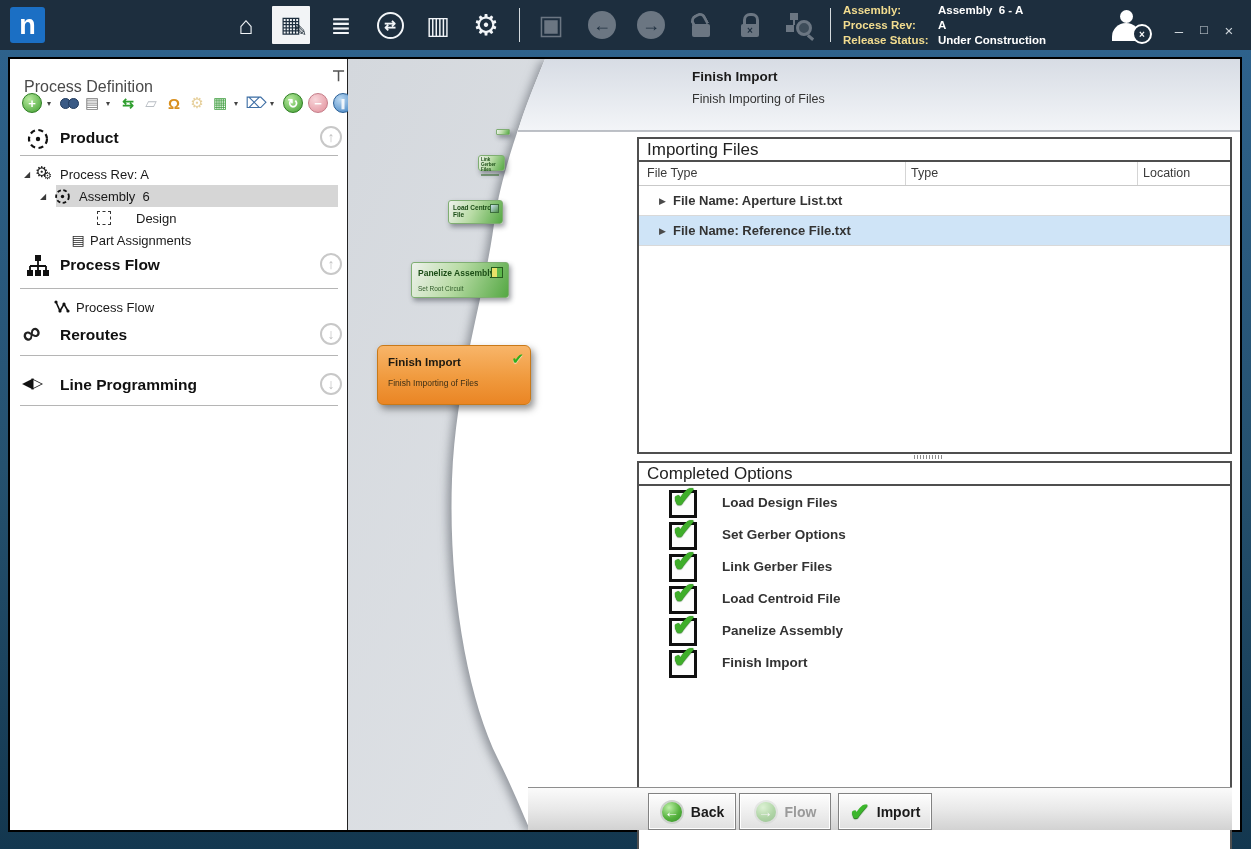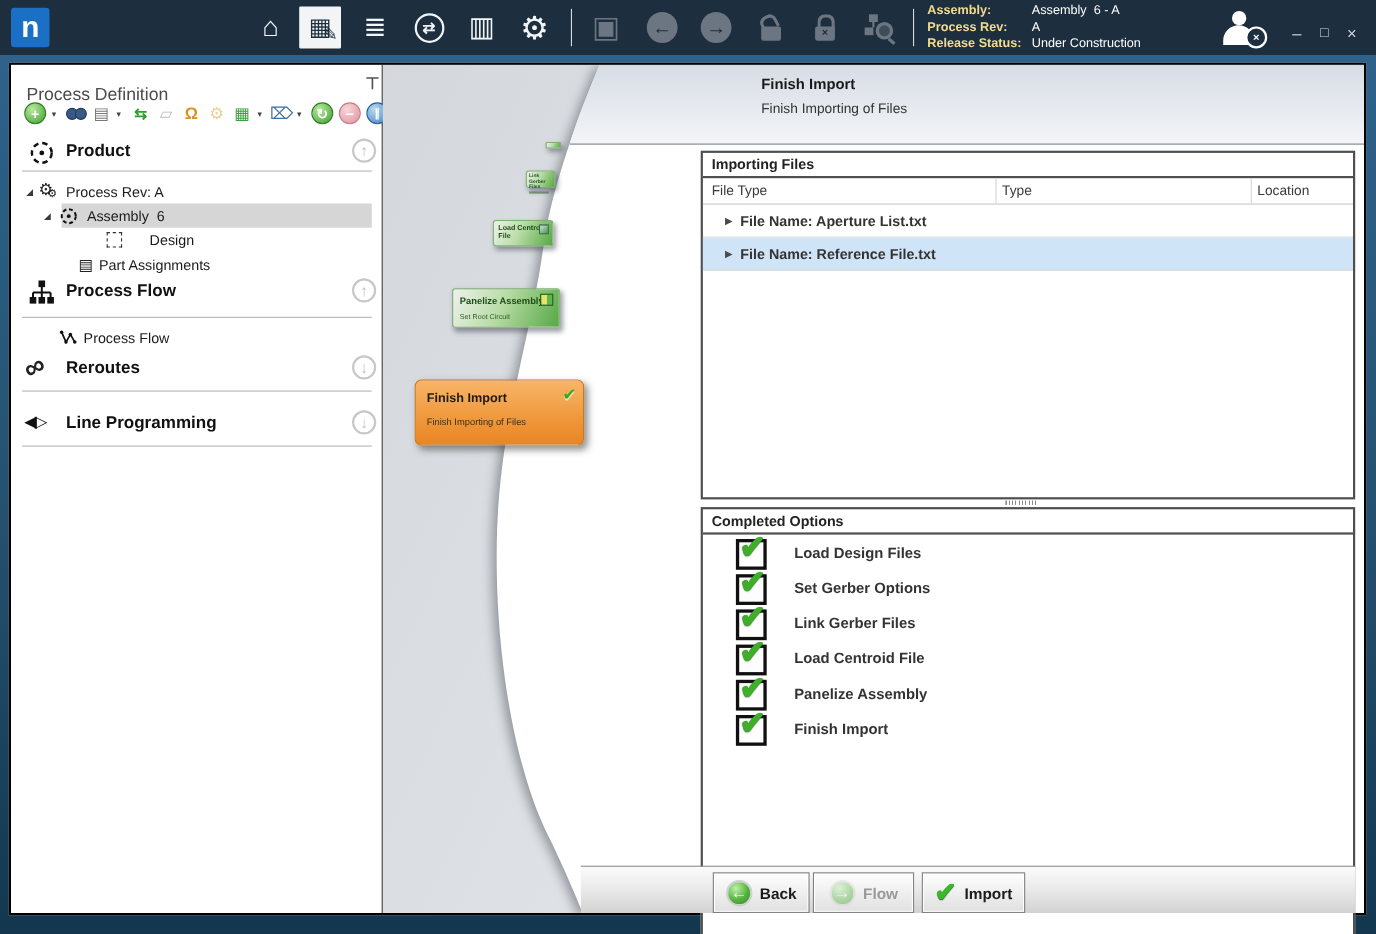--- a/index.html
+++ b/index.html
@@ -27,21 +27,21 @@
   .lock-shackle{position:absolute;top:1px;left:4px;width:10px;height:11px;border:3px solid #6b7682;border-bottom:none;
     border-radius:7px 7px 0 0;}
   .shackle-open{transform:rotate(-28deg) translate(-3px,-1px);}
   .flowsearch{position:relative;width:26px;height:28px;}
   .fs-rect{position:absolute;background:#6b7682;}
   .fs-lens{position:absolute;right:0;bottom:3px;width:10px;height:10px;border:3px solid #6b7682;border-radius:50%;background:rgba(255,255,255,.15);}
   .fs-stem{position:absolute;right:-2px;bottom:0;width:7px;height:3px;background:#6b7682;transform:rotate(40deg);}
   #asm-info{position:absolute;left:843px;top:3px;font-size:11.5px;line-height:15px;}
   .info-row{display:flex;}
   .info-label{min-width:95px;font-weight:bold;color:#f2dc8f;}
-  .info-value{color:#ffffff;}
+  .info-value{color:#ffffff;font-weight:bold;}
   .userwrap{position:absolute;left:1108px;top:8px;width:40px;height:36px;}
   .user-head{position:absolute;left:12px;top:2px;width:13px;height:13px;border-radius:50%;background:#fff;}
   .user-body{position:absolute;left:4px;top:15px;width:28px;height:18px;border-radius:14px 14px 0 0;background:#fff;}
   .user-badge{position:absolute;right:-4px;bottom:0;width:16px;height:16px;border-radius:50%;background:#1d2e3e;border:2px solid #fff;
     color:#fff;font-size:10px;font-weight:bold;display:flex;align-items:center;justify-content:center;}
   .winbtn{position:absolute;top:22px;color:#cfd6dc;font-size:15px;width:22px;text-align:center;}
   .winbtn.max{font-size:13px;}
   
   #content{position:absolute;left:8px;top:57px;width:1234px;height:775px;border:2px solid #000;background:#fff;box-sizing:border-box;}
   
@@ -95,21 +95,21 @@
     border:1px solid #c97918;border-radius:6px;box-shadow:3px 4px 7px rgba(40,40,40,.5);}
   .node-finish .nt{color:#1f1a10;font-size:11.5px;}
   .node-finish .ns{color:#3c2f16;font-size:8.5px;}
   .ncheck{position:absolute;right:6px;top:4px;font-size:15px;color:#2fae1d;text-shadow:0 1px 1px rgba(255,255,255,.7);}
   .pan-ico{position:absolute;right:5px;top:4px;width:10px;height:9px;border:1px solid #265c1e;
     background:linear-gradient(90deg,#e8e26a 50%,#5cb84a 50%);}
   .cen-ico{position:absolute;right:3px;top:3px;width:7px;height:7px;background:linear-gradient(135deg,#cfe3f2,#4e8f4e);border:1px solid #3c6e3c;}
   
   .panel{position:absolute;left:289px;width:595px;background:#fff;border:2px solid #4f4f4f;box-sizing:border-box;}
   .panel-head{height:21px;border-bottom:2px solid #4f4f4f;display:flex;align-items:center;padding-left:8px;
-    font-size:13px;color:#222;font-weight:bold;}
+    font-size:17px;color:#222;}
   .thead{position:relative;height:23px;border-bottom:1px solid #c9c9c9;font-size:12.5px;color:#3a3a3a;}
   .th{position:absolute;top:4px;}
   .th-sep{position:absolute;top:0;width:1px;height:23px;background:#d5d5d5;}
   .trow{position:relative;height:29px;border-bottom:1px solid #d9d9d9;display:flex;align-items:center;}
   .trow .arr{position:absolute;left:20px;font-size:9px;color:#4a4a4a;}
   .trow .rl{position:absolute;left:34px;font-size:13px;font-weight:bold;color:#333;}
   .row-sel{background:#cfe4f7;}
   .grip{position:absolute;left:566px;top:396px;width:28px;height:4px;
     background:repeating-linear-gradient(90deg,#8a8a8a 0 1px,transparent 1px 3px);}
   .co-item{position:absolute;left:0;width:100%;height:32px;}

